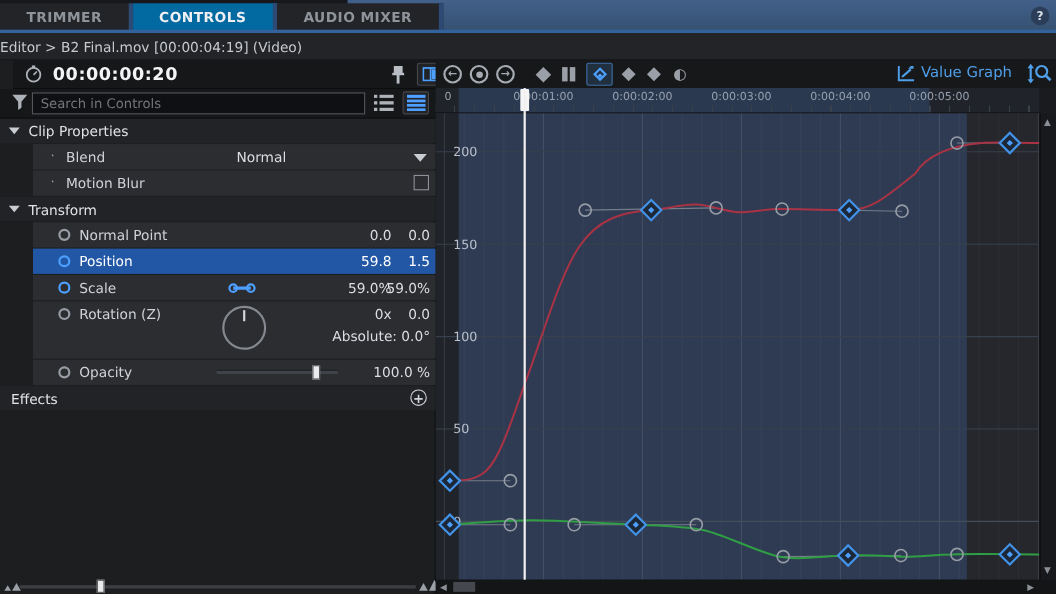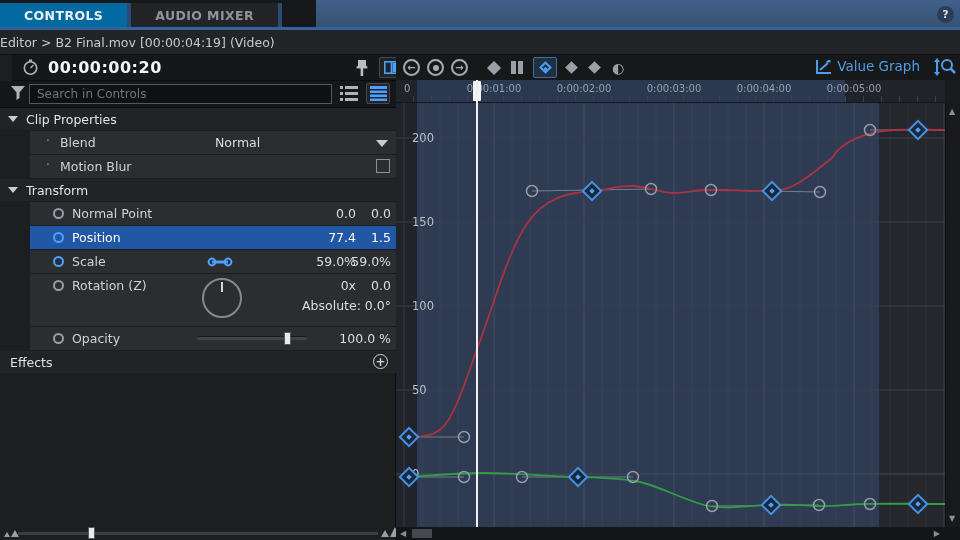--- a/index.html
+++ b/index.html
@@ -136,20 +136,21 @@
               border-radius:1px; }
 </style>
 </head>
 <body>
 
 <div class="app">
 
   <div class="abs tabbar">
     <div class="abs tabbar-blue"></div>
     <div class="abs tabs" id="tabs">
+        <div class="tab">TRIMMER</div>
         <div class="tab active">CONTROLS</div>
         <div class="tab">AUDIO MIXER</div>
       </div>
     <div class="abs tab-underline"></div>
     <div class="abs help-btn">?</div>
   </div>
 
   <div class="abs crumbbar">
     <span class="crumb">Editor &gt; B2 Final.mov [00:00:04:19] (Video)</span>
   </div>
@@ -228,21 +229,21 @@
         </div>
         <div class="prow">
           <div class="sw"></div>
           <div class="lbl" style="left: 42px;">Normal Point</div>
           <div class="pv" style="right: 40px;">0.0</div>
           <div class="pv" style="right: 5px;">0.0</div>
         </div>
         <div class="prow sel">
           <div class="sw on"></div>
           <div class="lbl" style="left: 42px;">Position</div>
-          <div class="pv" style="right: 40px;">77.4</div>
+          <div class="pv" style="right: 40px;">59.8</div>
           <div class="pv" style="right: 5px;">1.5</div>
         </div>
         <div class="prow">
           <div class="sw on"></div>
           <div class="lbl" style="left: 42px;">Scale</div>
           <div class="pv" style="right: 40px;">59.0%</div>
           <div class="pv" style="right: 5px;">59.0%</div>
           <svg width="26" height="10" style="position: absolute; left: 177px; top: 7px;">
             <line x1="5" y1="5" x2="21" y2="5" stroke="#4da0ff" stroke-width="3"></line>
             <circle cx="5" cy="5" r="3.4" fill="none" stroke="#4da0ff" stroke-width="2"></circle>

